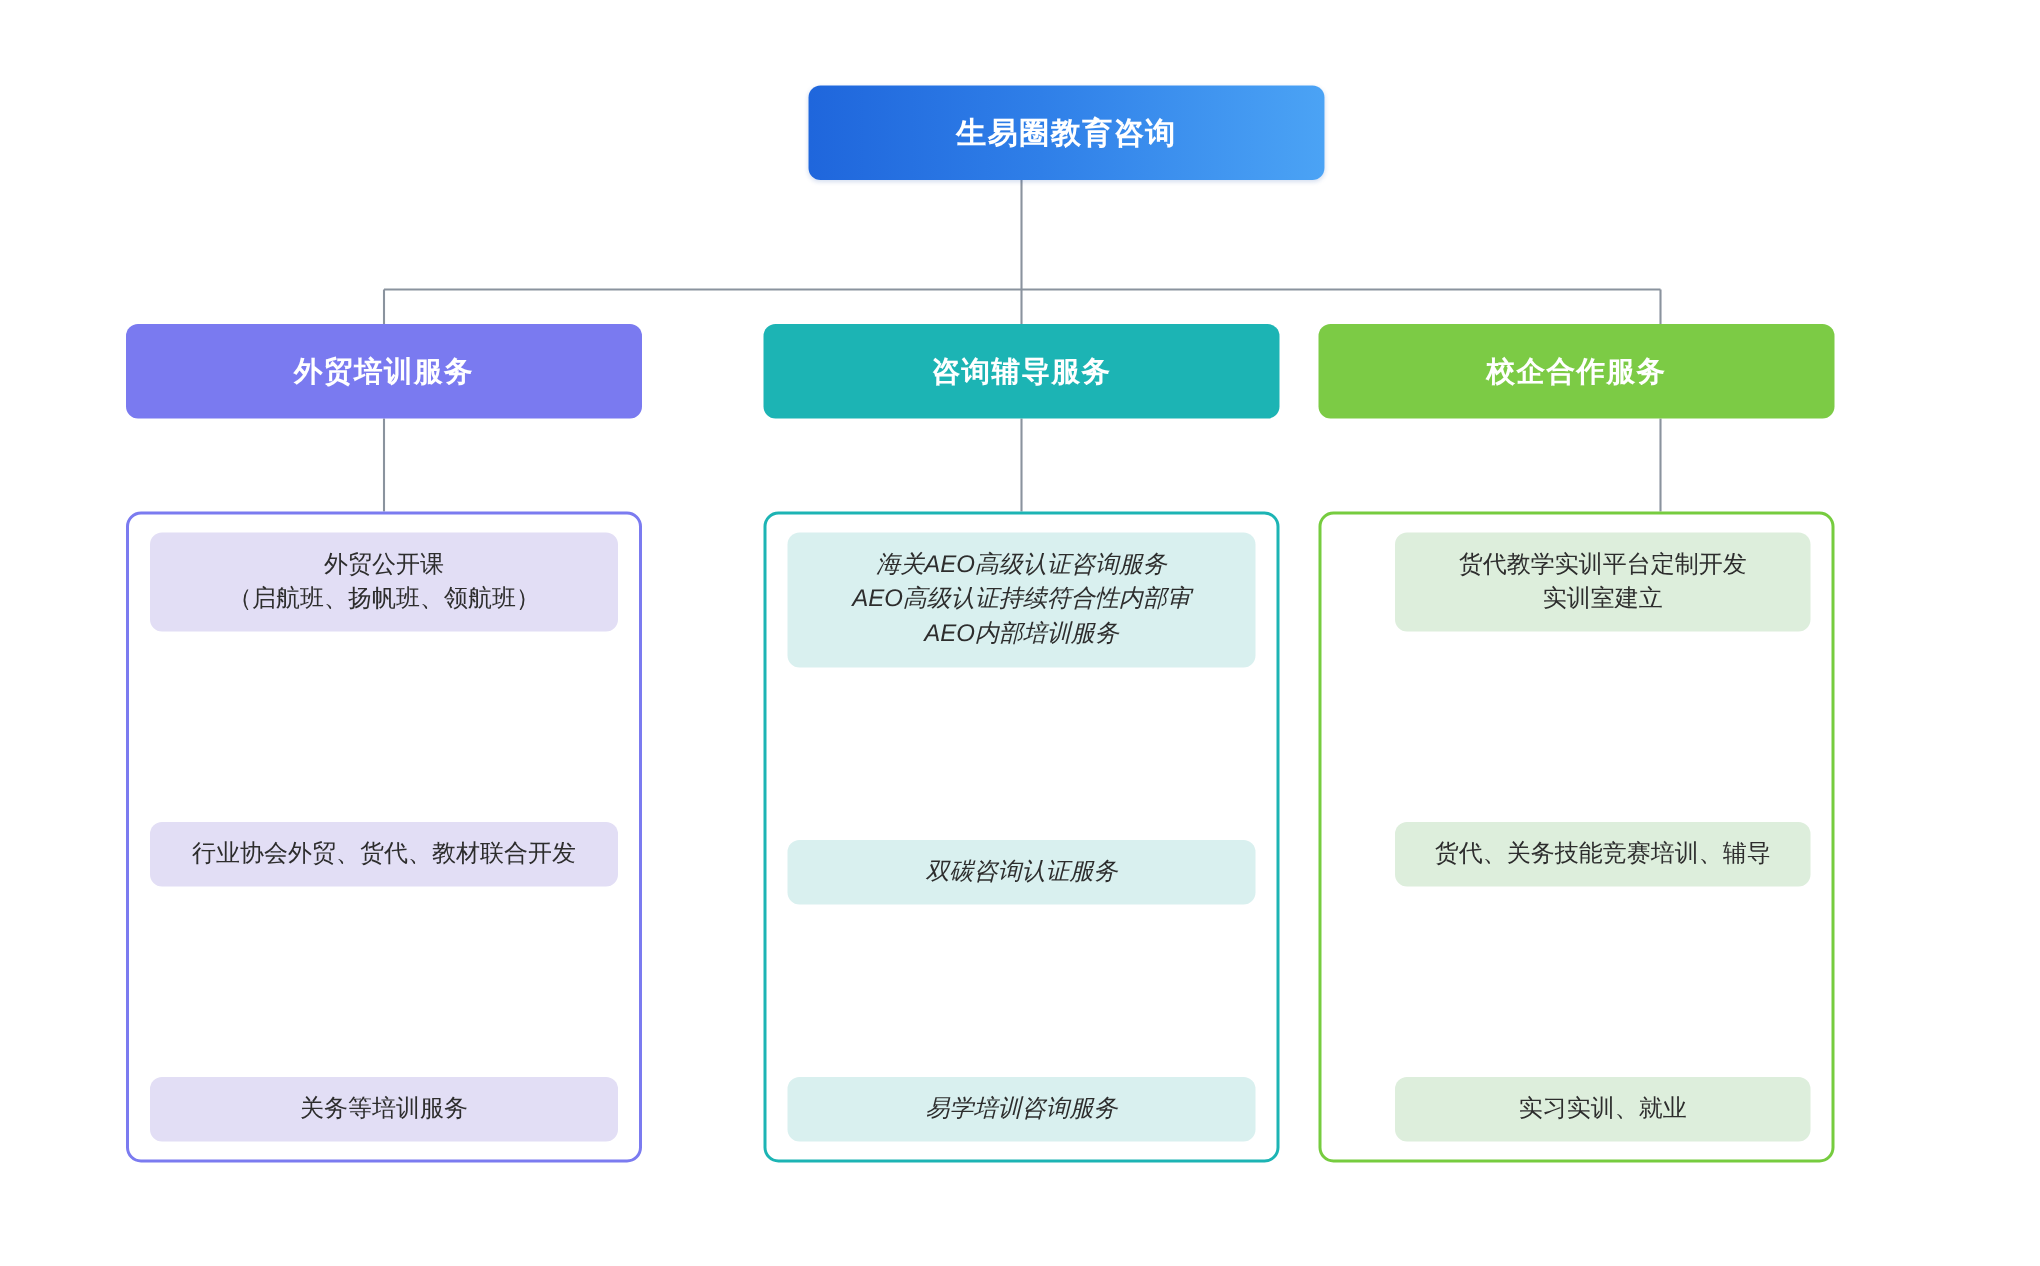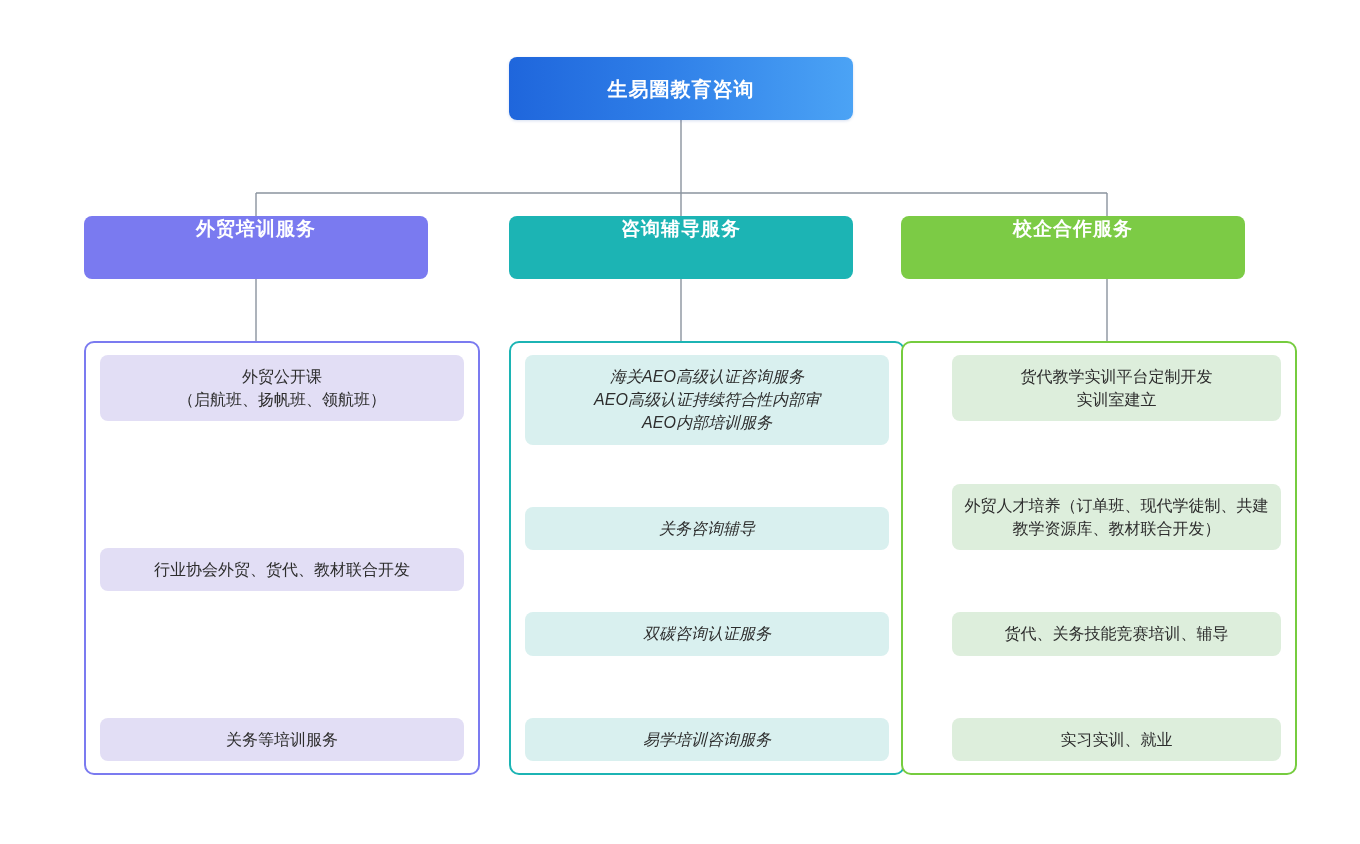--- a/index.html
+++ b/index.html
@@ -26,21 +26,21 @@
     left: 0;
     top: 0;
     width: 1360px;
     height: 844px;
     pointer-events: none;
   }
 
   
   .root-node {
     position: absolute;
-    left: 509px;
+    left: 539px;
     top: 57px;
     width: 344px;
     height: 63px;
     border-radius: 8px;
     background: linear-gradient(90deg, #1f66dc 0%, #2f7fe8 45%, #4ba3f5 100%);
     display: flex;
     align-items: center;
     justify-content: center;
     box-shadow: 0 1px 3px rgba(30, 80, 170, 0.18);
   }
@@ -53,43 +53,43 @@
   }
 
   
   .column {
     position: absolute;
     top: 216px;
     width: 344px;
   }
   .col-0 { left: 84px; }
   .col-1 { left: 509px; }
-  .col-2 { left: 901px; }
+  .col-2 { left: 879px; }
 
   .category-header {
     width: 344px;
     height: 63px;
     border-radius: 8px;
     display: flex;
-    align-items: flex-start;
+    align-items: center;
     justify-content: center;
     box-sizing: border-box;
   }
   .category-header .node-label {
     color: #ffffff;
     font-size: 19px;
     font-weight: bold;
     letter-spacing: 1px;
   }
 
   .items-container {
     position: absolute;
     top: 125px;
     left: 0;
-    width: 396px;
+    width: 344px;
     height: 434px;
     border-radius: 10px;
     border: 2px solid #22c55e;
     box-sizing: border-box;
     padding: 12px 14px;
     display: flex;
     flex-direction: column;
     justify-content: space-between;
     background: #ffffff;
   }
@@ -160,32 +160,30 @@
   </div>
 
   <div class="column col-1 theme-teal">
     <div class="category-header">
       <span class="node-label">咨询辅导服务</span>
     </div>
     <div class="items-container">
       <div class="leaf-item">海关AEO高级认证咨询服务
 AEO高级认证持续符合性内部审
 AEO内部培训服务</div>
-      <div class="leaf-item">关务咨询辅导</div>
       <div class="leaf-item">双碳咨询认证服务</div>
       <div class="leaf-item">易学培训咨询服务</div>
     </div>
   </div>
 
   <div class="column col-2 theme-green">
     <div class="category-header">
       <span class="node-label">校企合作服务</span>
     </div>
     <div class="items-container">
       <div class="leaf-item">货代教学实训平台定制开发
 实训室建立</div>
-      <div class="leaf-item">外贸人才培养（订单班、现代学徒制、共建教学资源库、教材联合开发）</div>
       <div class="leaf-item">货代、关务技能竞赛培训、辅导</div>
       <div class="leaf-item">实习实训、就业</div>
     </div>
   </div>
 
 </div>
 
 </body></html>

